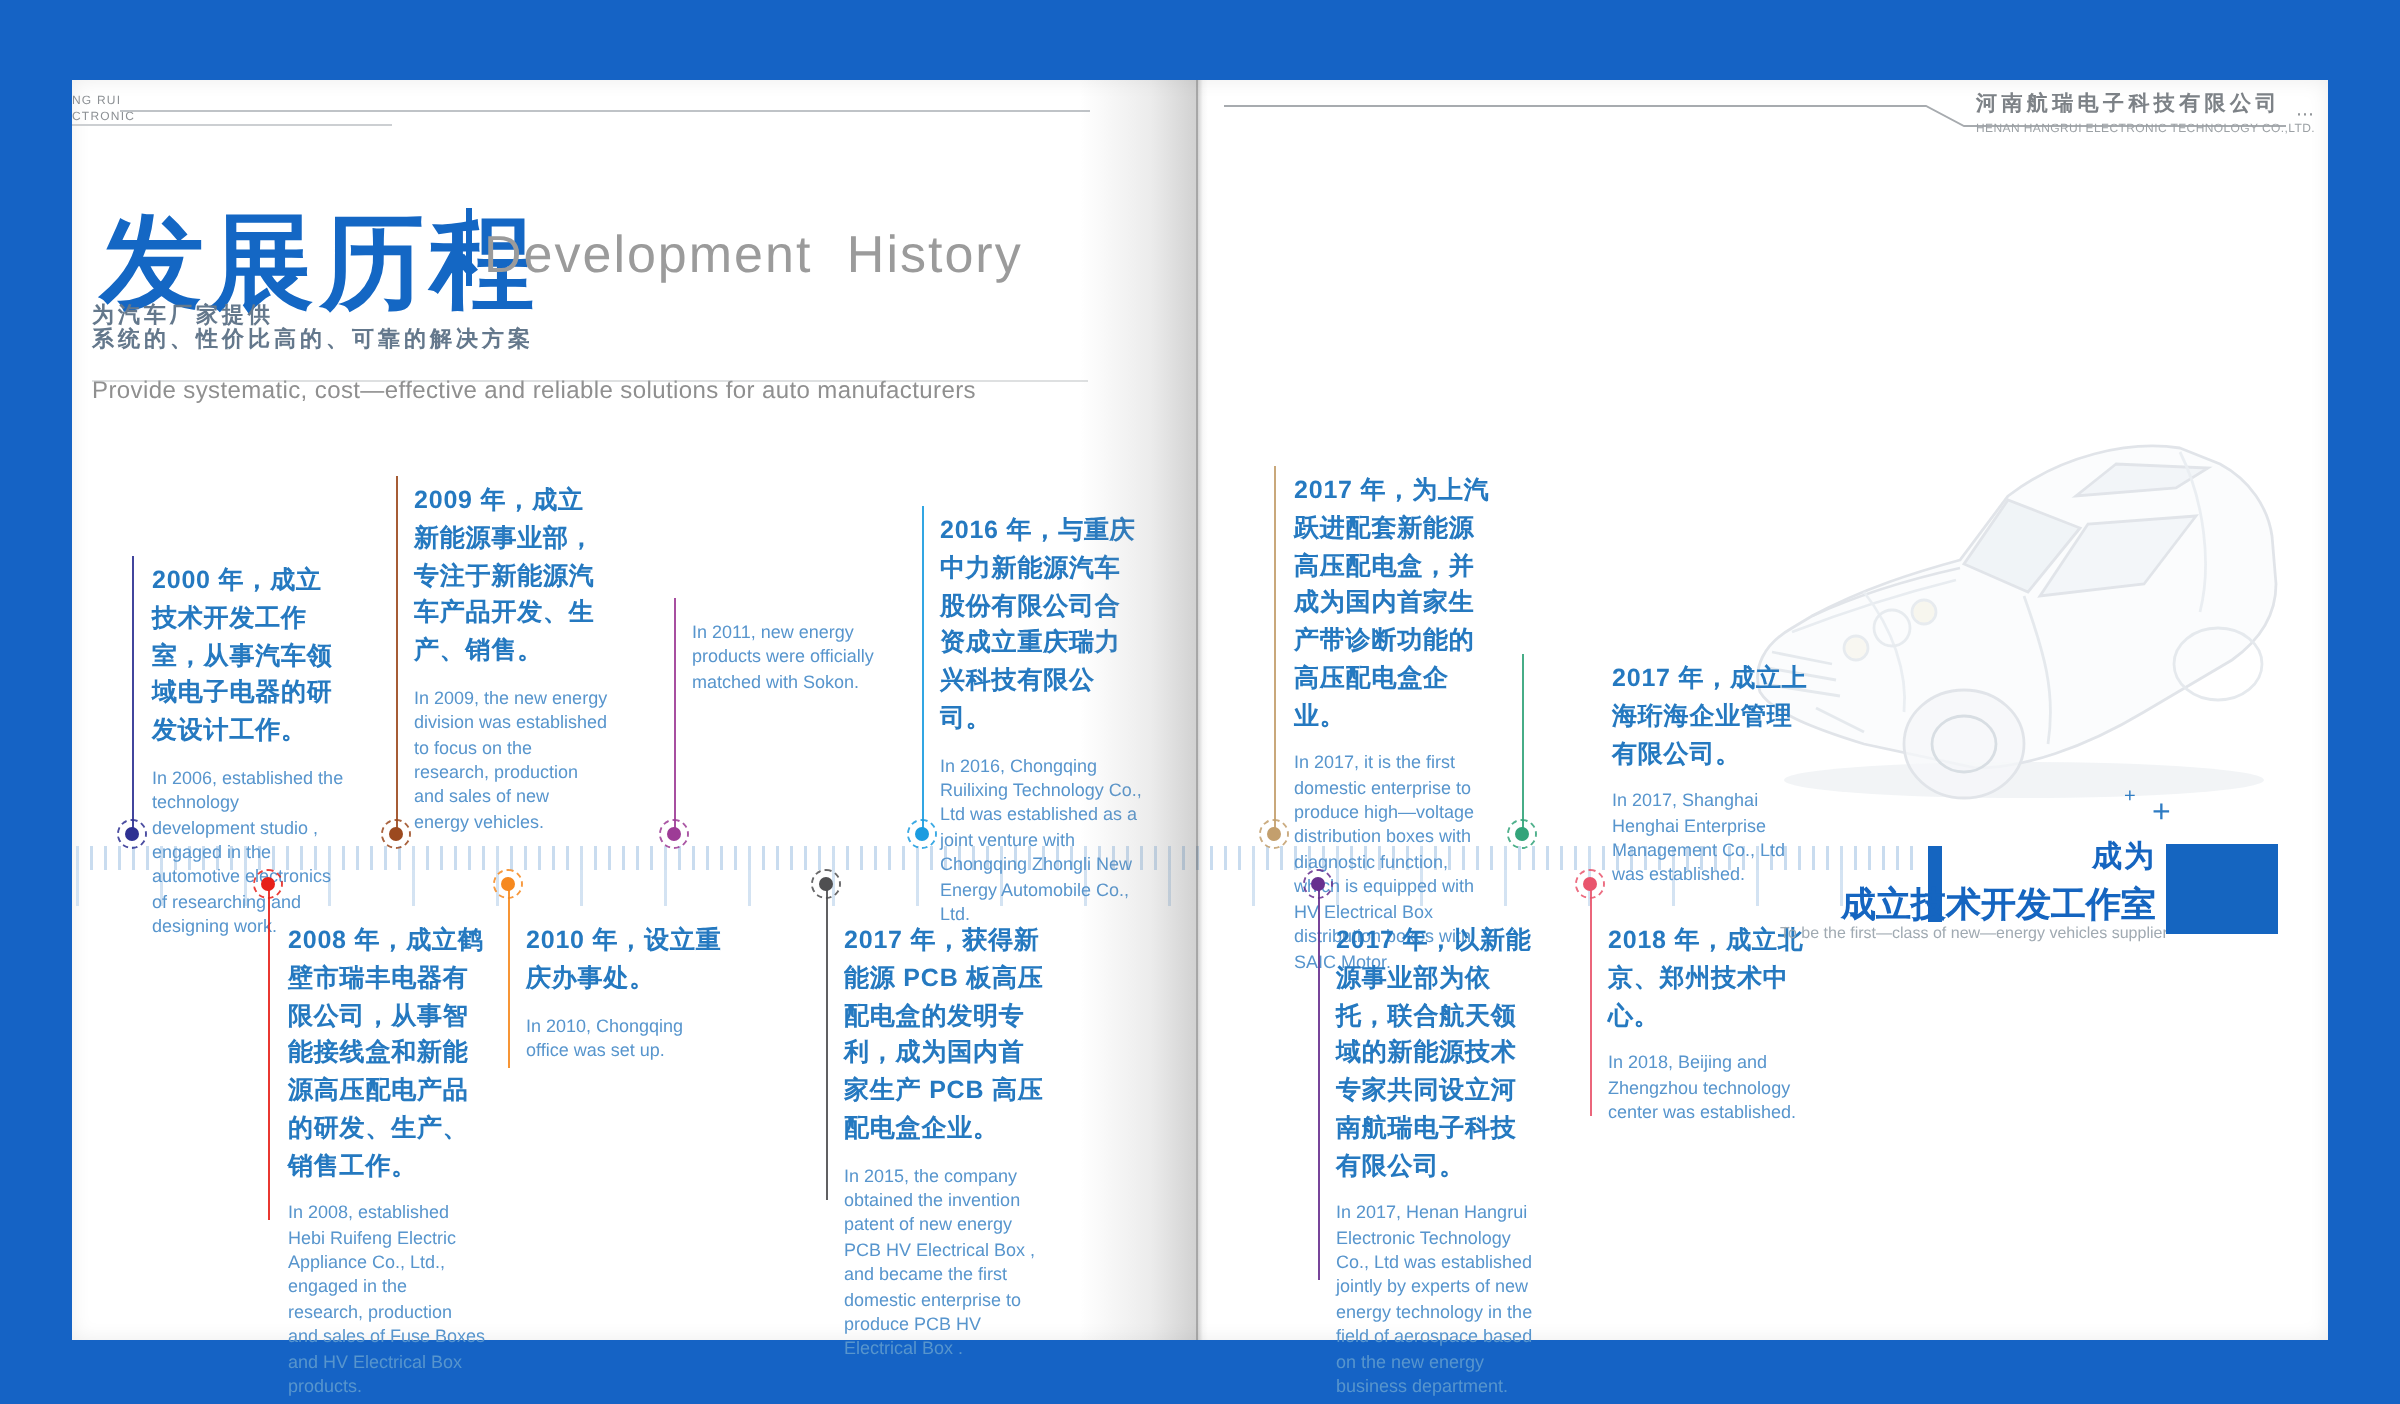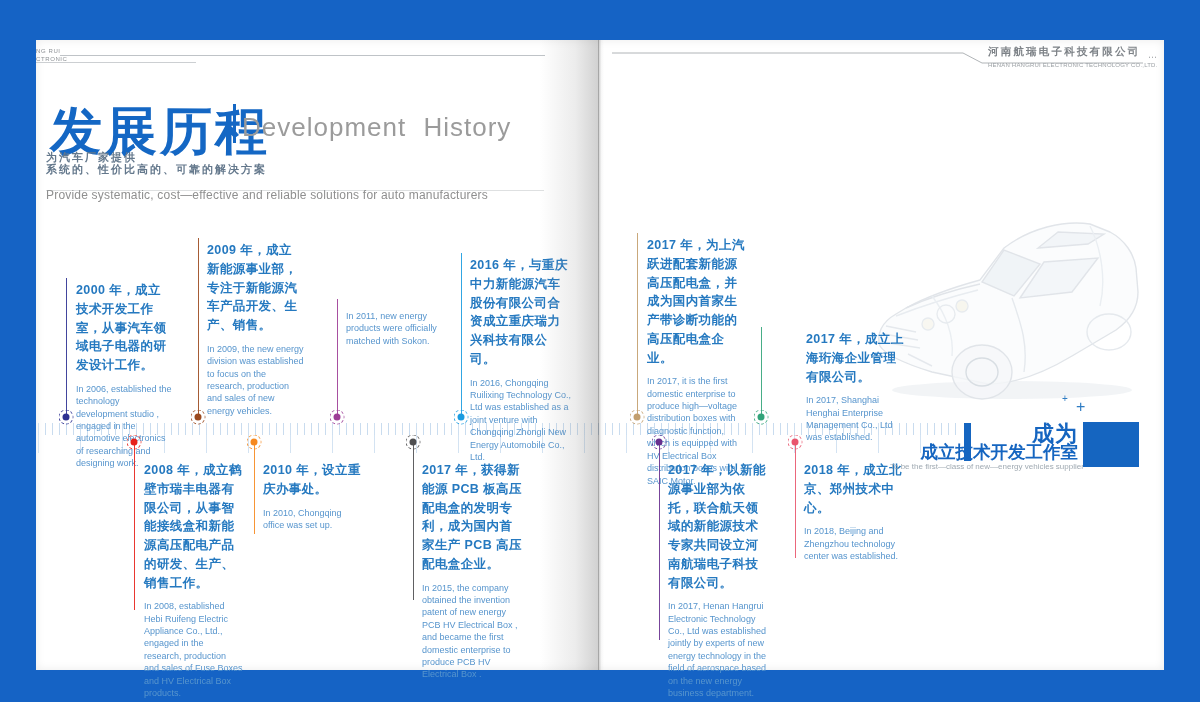--- a/index.html
+++ b/index.html
@@ -40,21 +40,21 @@
   .stem{position:absolute;width:1px;background:var(--c);opacity:.9;}
   .node{position:absolute;width:7px;height:7px;border-radius:50%;background:var(--c);
         transform:translate(-50%,-50%);}
   .node::after{content:'';position:absolute;inset:-4px;border:1px dashed var(--c);border-radius:50%;opacity:.85;}
   .mtext{position:absolute;}
   .mtext .cn{color:#2579c0;font-weight:700;font-size:12.5px;line-height:1.5;letter-spacing:.4px;}
   .mtext .en{color:#5795cd;font-size:9px;line-height:1.38;margin-top:8px;}
 
   
   .vision-bar{position:absolute;left:928px;top:383px;width:7px;height:38px;background:#1565c0;}
-  .vision-l1{position:absolute;left:864px;top:379px;width:178px;text-align:right;font-size:22px;
+  .vision-l1{position:absolute;left:864px;top:379px;width:178px;text-align:right;font-size:15px;
              font-weight:800;color:#1565c0;letter-spacing:1px;}
   .vision-l2{position:absolute;left:854px;top:400px;width:188px;text-align:right;font-size:17.5px;
              font-weight:800;color:#1565c0;white-space:nowrap;}
   .vision-l3{position:absolute;left:854px;top:422px;width:188px;text-align:right;font-size:8px;
              color:#a0aab2;white-space:nowrap;}
   .vision-square{position:absolute;left:1047px;top:382px;width:56px;height:45px;background:#1565c0;}
 
   .sparkle{position:absolute;color:#2f7cc3;font-weight:400;line-height:1;}
   .car{position:absolute;left:826px;top:156px;width:300px;height:210px;opacity:.75;}
 </style>

